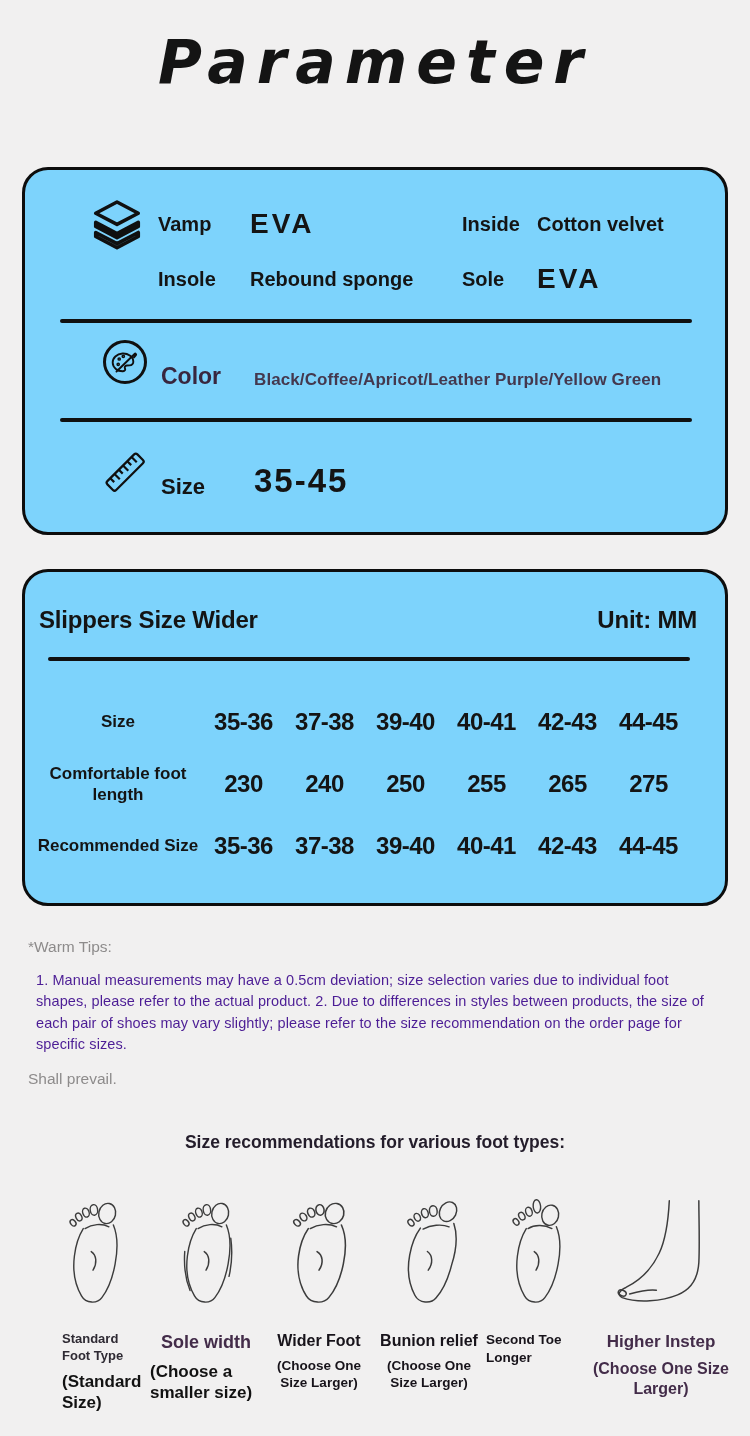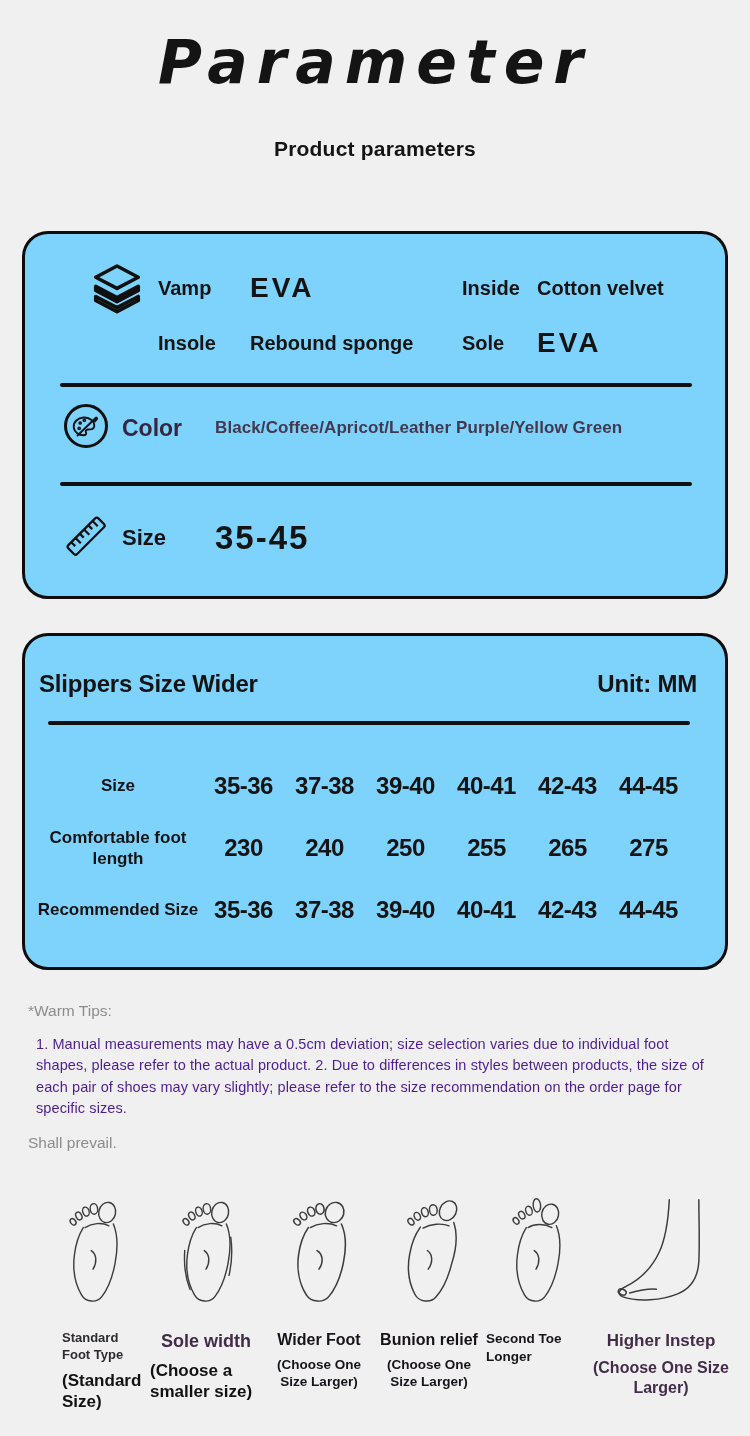--- a/index.html
+++ b/index.html
@@ -21,21 +21,21 @@
 
   
   .mat{display:grid;grid-template-columns:68px 92px 212px 75px 1fr;
     grid-template-rows:60px 50px;padding:24px 16px 0 65px;align-items:center;}
   .mat .iconcell{grid-row:1/3;align-self:start;padding-top:4px;}
   .spec-label{font-size:20px;font-weight:bold;}
   .spec-value{font-size:20px;font-weight:bold;}
   .spec-value.big{font-size:28px;letter-spacing:3px;}
 
   
-  .specrow{display:flex;align-items:center;padding-left:37px;}
+  .specrow{display:flex;align-items:flex-end;padding-left:76px;}
   .rowc{padding-top:15px;padding-bottom:13px;}
   .rows{padding-top:26px;padding-bottom:32px;}
   .specrow .lab{width:93px;margin-left:12px;font-size:23px;font-weight:bold;color:#38263e;}
   .color-value{font-size:17px;font-weight:bold;color:#44384e;letter-spacing:.1px;}
   .size-value{font-size:33px;font-weight:bold;letter-spacing:2px;}
 
   
   .chart-head{display:flex;justify-content:space-between;align-items:baseline;
     padding:34px 28px 0 14px;}
   .chart-title,.chart-unit{font-size:24px;font-weight:bold;letter-spacing:-.2px;}
@@ -72,21 +72,20 @@
   .footsvg{stroke:#3c3c3c;fill:none;stroke-width:1.6;stroke-linecap:round;}
   .c2 .footsvg{transform:scaleX(1.1);}
   .c3 .footsvg{transform:scaleX(1.04) rotate(3deg);}
 </style>
 </head>
 <body>
 
 <div class="page">
 
   <div class="title">Parameter</div>
-  <div class="subtitle">Product parameters</div>
 
   <div class="panel panel1">
     <div class="mat">
       <div class="iconcell">
         <svg width="54" height="56" viewBox="0 0 24 25" fill="none" stroke="#101010" stroke-width="1.6" stroke-linejoin="round">
           <path d="M12 1.8 L21.5 6.8 L12 11.8 L2.5 6.8 Z"></path>
           <path d="M2.5 10.9 L12 15.9 L21.5 10.9 L21.5 12.7 L12 17.7 L2.5 12.7 Z"></path>
           <path d="M2.5 15.4 L12 20.4 L21.5 15.4 L21.5 17.2 L12 22.2 L2.5 17.2 Z"></path>
         </svg>
       </div>
@@ -175,20 +174,21 @@
       </div>
     </div>
   </div>
 
   <div class="tips">
     <div class="tips-head">*Warm Tips:</div>
     <div class="tips-body">1. Manual measurements may have a 0.5cm deviation; size selection varies due to individual foot shapes, please refer to the actual product. 2. Due to differences in styles between products, the size of each pair of shoes may vary slightly; please refer to the size recommendation on the order page for specific sizes.</div>
     <div class="tips-foot">Shall prevail.</div>
   </div>
 
+  <div class="foot-heading">Size recommendations for various foot types:</div>
 
   <div class="feet">
 
     <div class="foot-item c0">
       <div class="figwrap">
         <svg class="footsvg" width="62" height="122" viewBox="0 0 70 130">
           <ellipse cx="51" cy="17" rx="9.5" ry="11.5" transform="rotate(12 51 17)"></ellipse>
           <ellipse cx="36" cy="13" rx="4.2" ry="6" transform="rotate(-8 36 13)"></ellipse>
           <ellipse cx="27" cy="16" rx="3.6" ry="5.2" transform="rotate(-18 27 16)"></ellipse>
           <ellipse cx="19" cy="21" rx="3.2" ry="4.6" transform="rotate(-28 19 21)"></ellipse>

